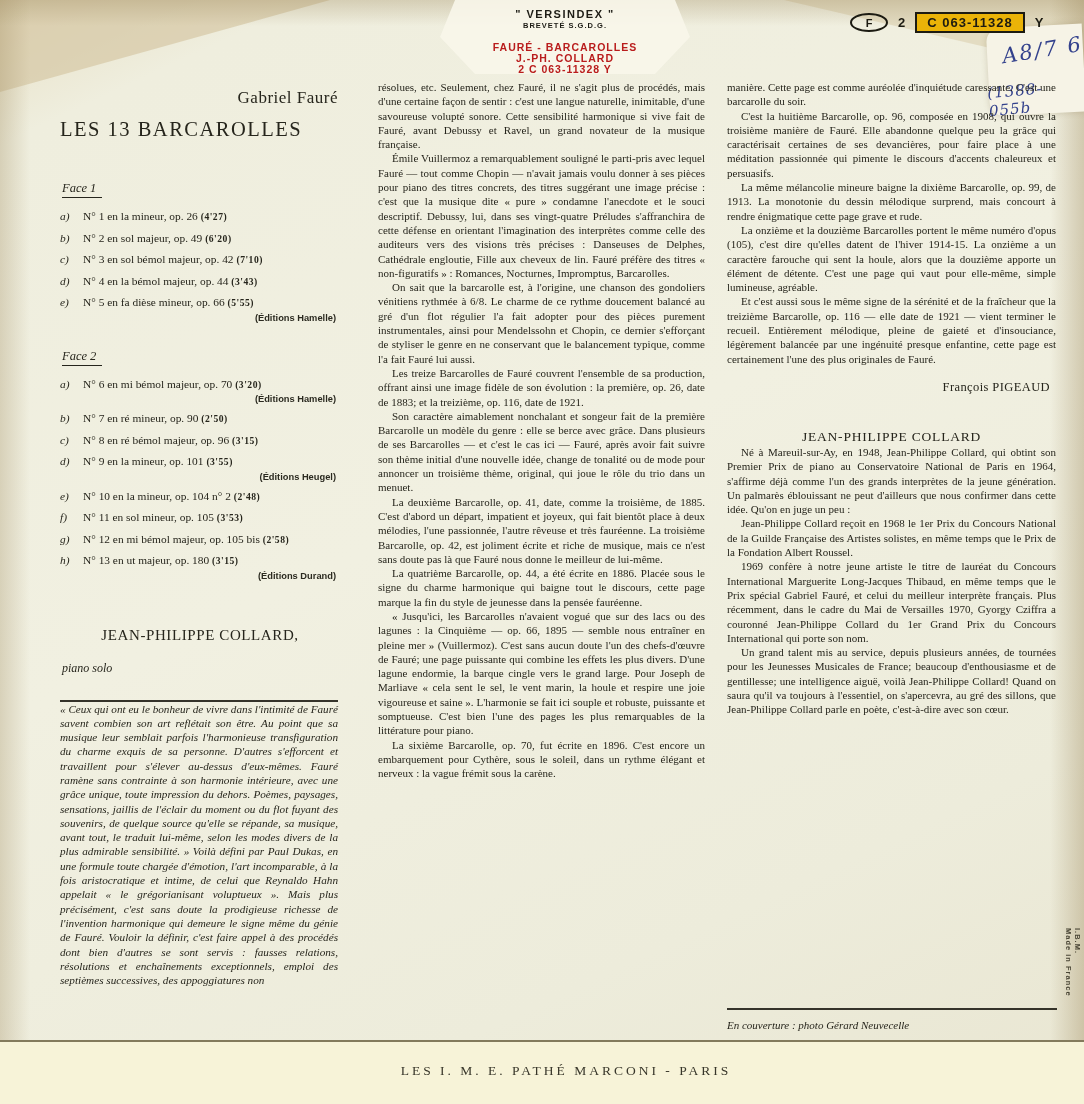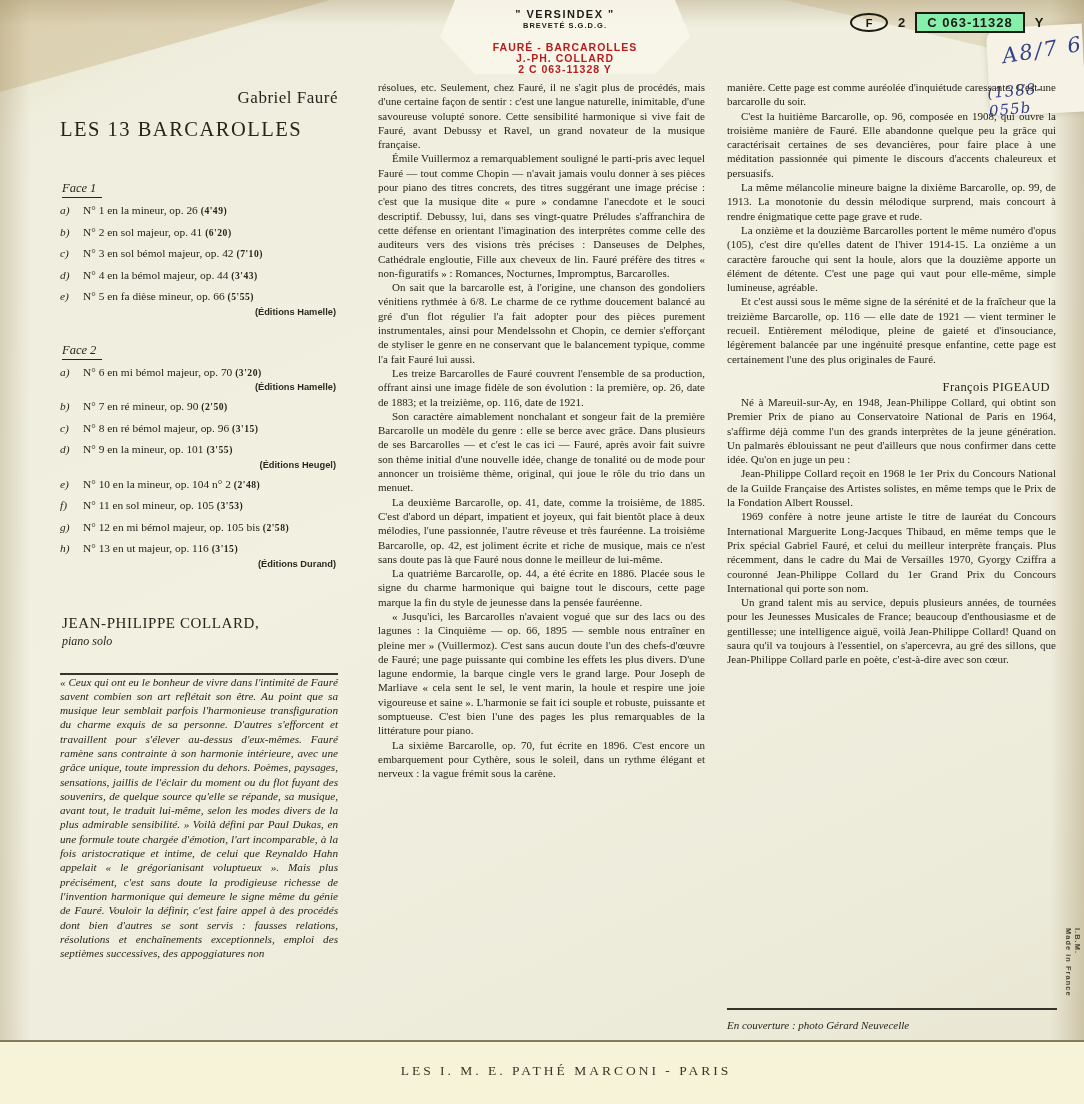--- a/index.html
+++ b/index.html
@@ -27,45 +27,45 @@
   .stamp .l2{font-size:7.5px;letter-spacing:1px;margin-top:1px;}
   .stamp2{position:absolute;left:392px;top:42px;width:346px;text-align:center;
     font-family:"Liberation Sans",sans-serif;font-weight:bold;color:#b91c1c;line-height:11px;}
   .stamp2 div{font-size:10.5px;letter-spacing:1px;}
 
   .catalog{position:absolute;left:850px;top:12px;display:flex;align-items:center;gap:10px;
     font-family:"Liberation Sans",sans-serif;font-weight:bold;color:#1c1b12;}
   .cat-oval{width:34px;height:15px;border:2px solid #1c1b12;border-radius:50%;
     display:flex;align-items:center;justify-content:center;font-size:11px;}
   .cat-num{font-size:13px;}
-  .cat-box{border:2px solid #1c1b12;background:#86efac;padding:1px 10px;font-size:13px;letter-spacing:1px;}
+  .cat-box{border:2px solid #1c1b12;background:#eab308;padding:1px 10px;font-size:13px;letter-spacing:1px;}
   .cat-y{font-size:13px;}
 
   .hand{position:absolute;font-family:"DejaVu Serif",serif;font-style:italic;color:#33418c;}
   .hand1{left:1002px;top:38px;font-size:21px;transform:rotate(-9deg);letter-spacing:2px;}
   .hand2{left:988px;top:80px;font-size:15px;transform:rotate(-5deg);letter-spacing:1px;}
 
   .col{position:absolute;text-align:justify;}
   .col p{margin:0;line-height:14.3px;}
   .col p.ind{text-indent:14px;}
   #col-left{left:60px;top:88px;width:278px;font-size:11.2px;}
   #col-mid{left:378px;top:80px;width:327px;font-size:11px;}
   #col-right{left:727px;top:80px;width:329px;font-size:11px;}
 
   .artist{font-size:17px;letter-spacing:.5px;margin:0 0 10px 2px;text-align:right;}
   .album-title{font-size:20.5px;letter-spacing:1.5px;margin:0 0 40px 0;text-align:left;}
   .face{font-style:italic;font-size:12.5px;display:inline-block;border-bottom:1.3px solid #26251c;
-    padding:0 6px 1px 0;margin:0 0 6px 2px;}
+    padding:0 6px 1px 0;margin:0 0 12px 2px;}
   .face2-wrap{margin-top:26px;}
   .track{display:flex;gap:7px;margin-bottom:8.5px;font-size:11.4px;line-height:13px;text-align:left;}
   .t-letter{width:16px;font-style:italic;flex:none;}
   .t-time{font-size:9.6px;font-weight:bold;letter-spacing:.5px;}
   .edition{text-align:right;font-family:"Liberation Sans",sans-serif;font-weight:bold;
     font-size:9.3px;margin:-5px 2px 8px 0;color:#2b2a20;}
-  .performer{font-size:15px;letter-spacing:.6px;margin:46px 0 2px 2px;text-align:left;}
+  .performer{font-size:15px;letter-spacing:.6px;margin:46px 0 17px 2px;text-align:center;}
   .instrument{font-style:italic;font-size:12px;margin:0 0 0 2px;text-align:left;}
   .rule{height:2px;background:#35332a;margin:24px 0 0 0;}
   .intro{margin-top:44px;font-style:italic;}
 
   .signature{text-align:right;font-size:12.5px;letter-spacing:.4px;margin-top:14px;padding-right:6px;}
   .bio-title{text-align:center;font-size:13.5px;letter-spacing:.8px;margin-top:34px;}
   .bio-start{margin-top:16px;}
 
   .credit-block{position:absolute;left:727px;top:984px;width:330px;}
   .credit{font-style:italic;font-size:11px;margin-top:9px;text-align:left;}
@@ -109,25 +109,25 @@
   <div class="hand hand1">A8/7 6</div>
   <div class="hand hand2">(1388-055b</div>
 
   <div class="col" id="col-left">
     <div class="artist">Gabriel Fauré</div>
     <div class="album-title">LES 13 BARCAROLLES</div>
 
     <div><span class="face">Face 1</span></div>
     <div class="track">
       <span class="t-letter">a)</span>
-      <span class="t-body"><span>N° 1 en la mineur, op. 26</span> <span class="t-time">(4'49)</span></span>
+      <span class="t-body"><span>N° 1 en la mineur, op. 26</span> <span class="t-time">(4'27)</span></span>
     </div>
     <div class="track">
       <span class="t-letter">b)</span>
-      <span class="t-body"><span>N° 2 en sol majeur, op. 41</span> <span class="t-time">(6'20)</span></span>
+      <span class="t-body"><span>N° 2 en sol majeur, op. 49</span> <span class="t-time">(6'20)</span></span>
     </div>
     <div class="track">
       <span class="t-letter">c)</span>
       <span class="t-body"><span>N° 3 en sol bémol majeur, op. 42</span> <span class="t-time">(7'10)</span></span>
     </div>
     <div class="track">
       <span class="t-letter">d)</span>
       <span class="t-body"><span>N° 4 en la bémol majeur, op. 44</span> <span class="t-time">(3'43)</span></span>
     </div>
     <div class="track">
@@ -162,21 +162,21 @@
     <div class="track">
       <span class="t-letter">f)</span>
       <span class="t-body"><span>N° 11 en sol mineur, op. 105</span> <span class="t-time">(3'53)</span></span>
     </div>
     <div class="track">
       <span class="t-letter">g)</span>
       <span class="t-body"><span>N° 12 en mi bémol majeur, op. 105 bis</span> <span class="t-time">(2'58)</span></span>
     </div>
     <div class="track">
       <span class="t-letter">h)</span>
-      <span class="t-body"><span>N° 13 en ut majeur, op. 116</span> <span class="t-time">(3'15)</span></span>
+      <span class="t-body"><span>N° 13 en ut majeur, op. 180</span> <span class="t-time">(3'15)</span></span>
     </div>
     <div class="edition">(Éditions Durand)</div>
 
     <div class="performer">JEAN-PHILIPPE COLLARD,</div>
     <div class="instrument">piano solo</div>
     <div class="rule"></div>
     <p class="intro">« Ceux qui ont eu le bonheur de vivre dans l'intimité de Fauré savent combien son art reflétait son être. Au point que sa musique leur semblait parfois l'harmonieuse transfiguration du charme exquis de sa personne. D'autres s'efforcent et travaillent pour s'élever au-dessus d'eux-mêmes. Fauré ramène sans contrainte à son harmonie intérieure, avec une grâce unique, toute impression du dehors. Poèmes, paysages, sensations, jaillis de l'éclair du moment ou du flot fuyant des souvenirs, de quelque source qu'elle se répande, sa musique, avant tout, le traduit lui-même, selon les modes divers de la plus admirable sensibilité. » Voilà défini par Paul Dukas, en une formule toute chargée d'émotion, l'art incomparable, à la fois aristocratique et intime, de celui que Reynaldo Hahn appelait « le grégorianisant voluptueux ». Mais plus précisément, c'est sans doute la prodigieuse richesse de l'invention harmonique qui demeure le signe même du génie de Fauré. Vouloir la définir, c'est faire appel à des procédés dont bien d'autres se sont servis : fausses relations, résolutions et enchaînements exceptionnels, emploi des septièmes successives, des appoggiatures non</p>
   </div>
 
   <div class="col" id="col-mid">
@@ -191,20 +191,21 @@
     <p class="ind">La sixième Barcarolle, op. 70, fut écrite en 1896. C'est encore un embarquement pour Cythère, sous le soleil, dans un rythme élégant et nerveux : la vague frémit sous la carène.</p>
   </div>
 
   <div class="col" id="col-right">
     <p>manière. Cette page est comme auréolée d'inquiétude caressante. C'est une barcarolle du soir.</p>
     <p class="ind">C'est la huitième Barcarolle, op. 96, composée en 1908, qui ouvre la troisième manière de Fauré. Elle abandonne quelque peu la grâce qui caractérisait certaines de ses devancières, pour faire place à une méditation passionnée qui pimente le discours d'accents chaleureux et persuasifs.</p>
     <p class="ind">La même mélancolie mineure baigne la dixième Barcarolle, op. 99, de 1913. La monotonie du dessin mélodique surprend, mais concourt à rendre énigmatique cette page grave et rude.</p>
     <p class="ind">La onzième et la douzième Barcarolles portent le même numéro d'opus (105), c'est dire qu'elles datent de l'hiver 1914-15. La onzième a un caractère farouche qui sent la houle, alors que la douzième apporte un élément de détente. C'est une page qui vaut pour elle-même, simple lumineuse, agréable.</p>
     <p class="ind">Et c'est aussi sous le même signe de la sérénité et de la fraîcheur que la treizième Barcarolle, op. 116 — elle date de 1921 — vient terminer le recueil. Entièrement mélodique, pleine de gaieté et d'insouciance, légèrement balancée par une ingénuité presque enfantine, cette page est certainement l'une des plus originales de Fauré.</p>
     <div class="signature">François PIGEAUD</div>
+    <div class="bio-title">JEAN-PHILIPPE COLLARD</div>
     <p class="ind bio-start">Né à Mareuil-sur-Ay, en 1948, Jean-Philippe Collard, qui obtint son Premier Prix de piano au Conservatoire National de Paris en 1964, s'affirme déjà comme l'un des grands interprètes de la jeune génération. Un palmarès éblouissant ne peut d'ailleurs que nous confirmer dans cette idée. Qu'on en juge un peu :</p>
     <p class="ind">Jean-Philippe Collard reçoit en 1968 le 1er Prix du Concours National de la Guilde Française des Artistes solistes, en même temps que le Prix de la Fondation Albert Roussel.</p>
     <p class="ind">1969 confère à notre jeune artiste le titre de lauréat du Concours International Marguerite Long-Jacques Thibaud, en même temps que le Prix spécial Gabriel Fauré, et celui du meilleur interprète français. Plus récemment, dans le cadre du Mai de Versailles 1970, Gyorgy Cziffra a couronné Jean-Philippe Collard du 1er Grand Prix du Concours International qui porte son nom.</p>
     <p class="ind">Un grand talent mis au service, depuis plusieurs années, de tournées pour les Jeunesses Musicales de France; beaucoup d'enthousiasme et de gentillesse; une intelligence aiguë, voilà Jean-Philippe Collard! Quand on saura qu'il va toujours à l'essentiel, on s'apercevra, au gré des sillons, que Jean-Philippe Collard parle en poète, c'est-à-dire avec son cœur.</p>
   </div>
 
   <div class="credit-block">
     <div class="rule"></div>
     <div class="credit">En couverture : photo Gérard Neuvecelle</div>
   </div>

